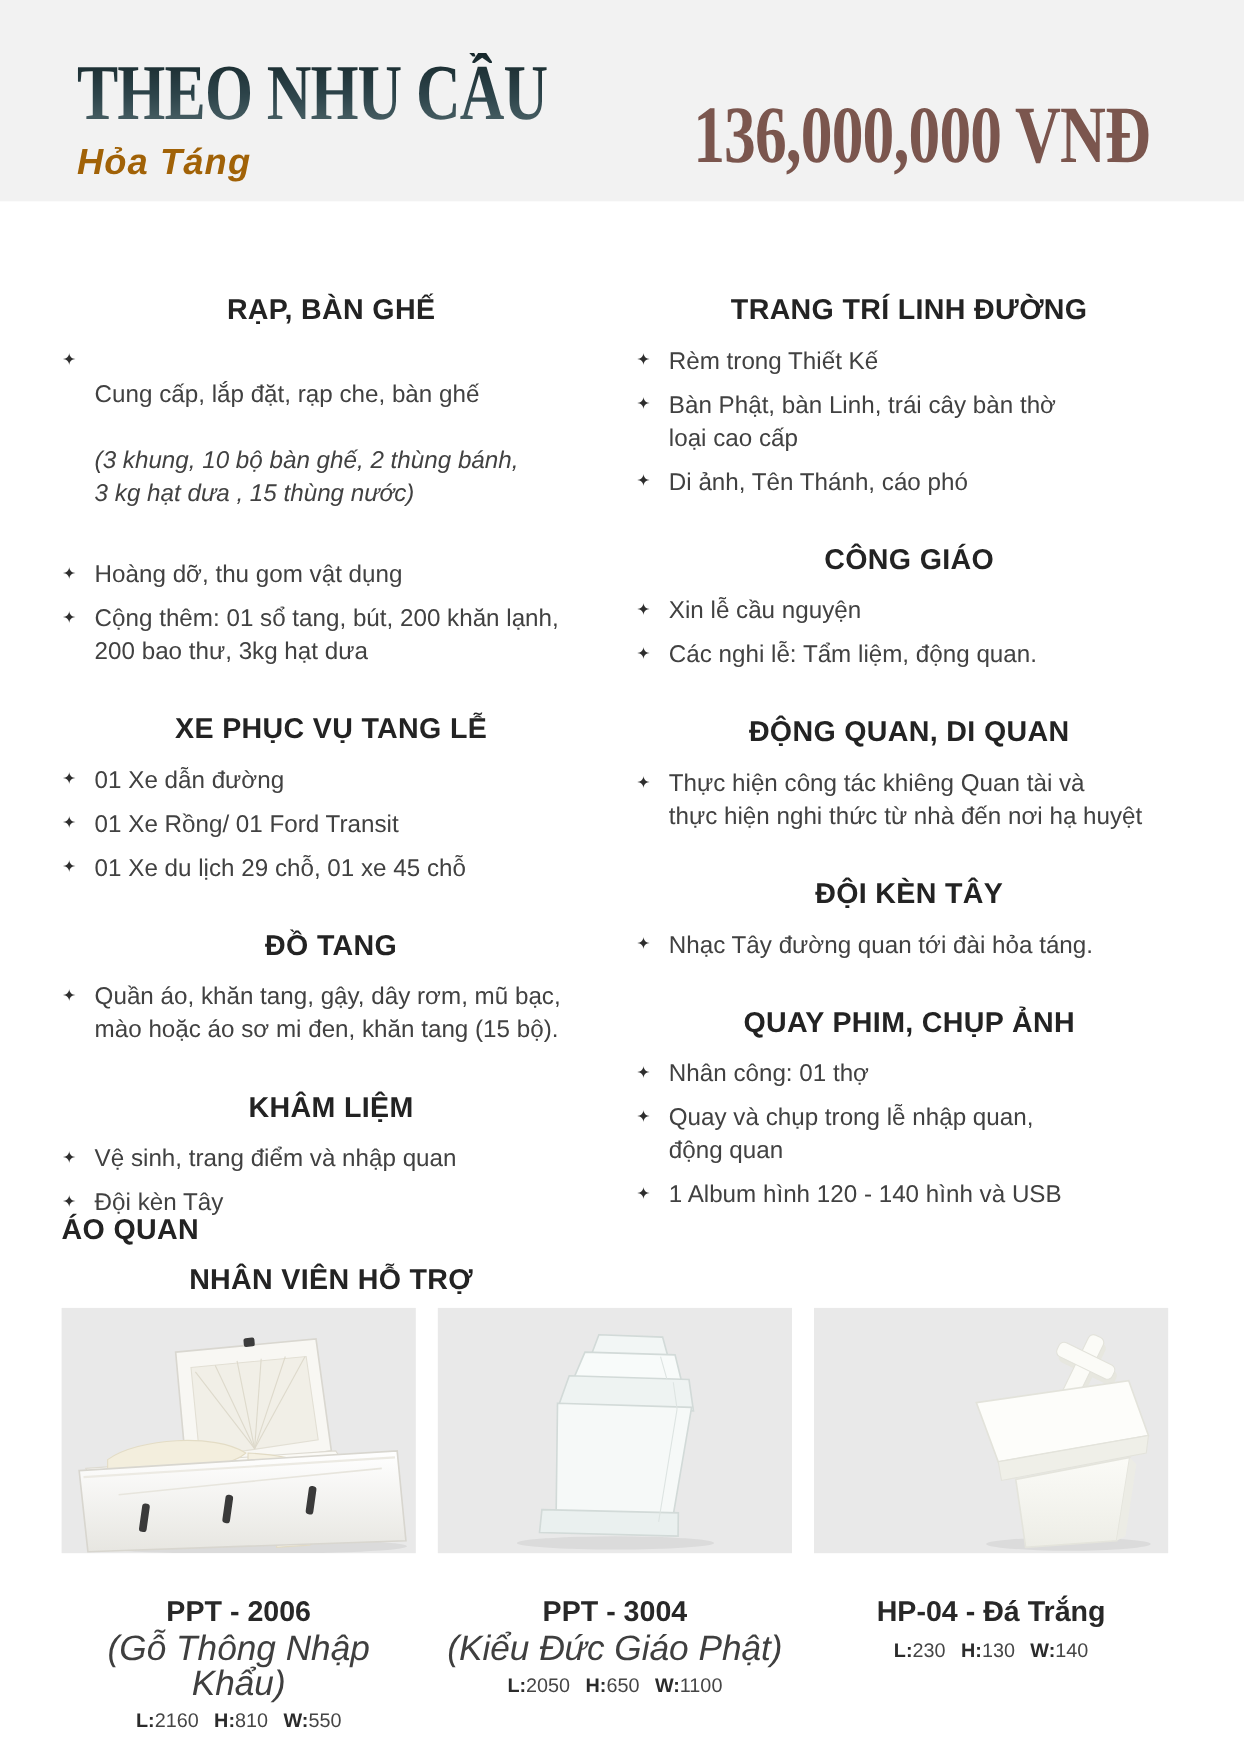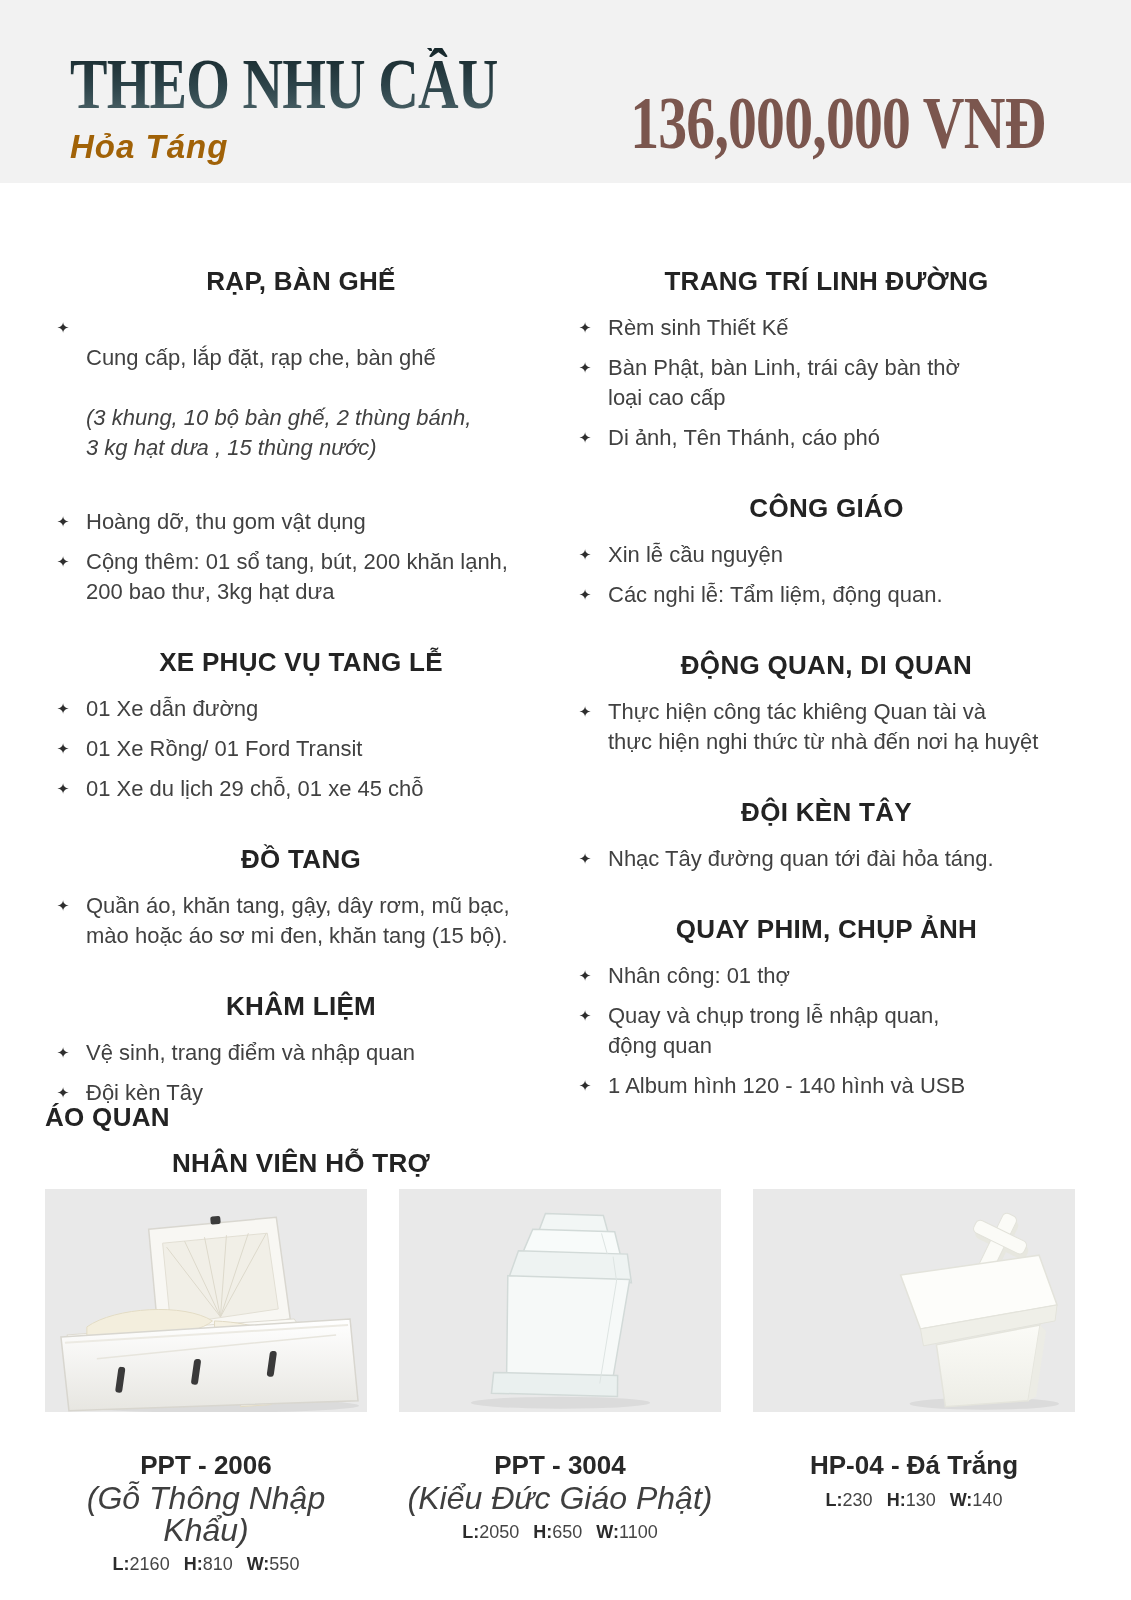--- a/index.html
+++ b/index.html
@@ -42,23 +42,23 @@
   .svc { margin-bottom:40px; }
   .svc-title {
     margin:0 0 16px; font-size:26px; font-weight:700; color:#232323; letter-spacing:0.3px;text-align:center;
   }
   .item { display:flex; gap:15px; margin-bottom:10px; }
   .bullet { flex:0 0 auto; width:16px; font-size:15px; line-height:30px; color:#2e2e2e; text-align:center; }
   .item-body { font-size:22px; line-height:30px; color:#414141; white-space:pre-line; }
   .note { font-style:italic; margin-bottom:4px; }
 
   
-  .products { position:absolute; left:45px; top:1102px; width:910px; }
+  .products { position:absolute; left:56px; top:1102px; width:910px; }
   .products-title { margin:0; font-size:26px; font-weight:700; color:#232323; letter-spacing:0.3px; }
-  .cards { display:flex; gap:32px; margin-top:56px; }
+  .cards { display:flex; gap:20px; margin-top:56px; }
   .card { width:322px; flex:none; text-align:center; }
   .card-img { width:322px; height:223px; background:#e9e9e9; overflow:hidden; }
   .card-img svg { display:block; width:322px; height:223px; }
   .p-name { margin-top:36px; font-size:26px; font-weight:700; color:#282828; line-height:34px; }
   .p-sub  { font-size:32px; font-style:italic; color:#3f3f3f; line-height:32px; }
   .p-dims { font-size:18px; color:#454545; line-height:32px; margin-top:2px; }
   .dim { margin:0 7px; white-space:nowrap; }
   .dim b { font-weight:700; color:#2b2b2b; }
 </style>
 </head>
@@ -146,21 +146,21 @@
       </section>
 
     </div>
 
     <div class="col-right">
 
       <section class="svc">
         <h3 class="svc-title">TRANG TRÍ LINH ĐƯỜNG</h3>
         <div class="item">
           <span class="bullet">✦</span>
-          <div class="item-body">Rèm sinh Thiết Kế</div>
+          <div class="item-body">Rèm trong Thiết Kế</div>
         </div>
         <div class="item">
           <span class="bullet">✦</span>
           <div class="item-body">Bàn Phật, bàn Linh, trái cây bàn thờ
 loại cao cấp</div>
         </div>
         <div class="item">
           <span class="bullet">✦</span>
           <div class="item-body">Di ảnh, Tên Thánh, cáo phó</div>
         </div>

